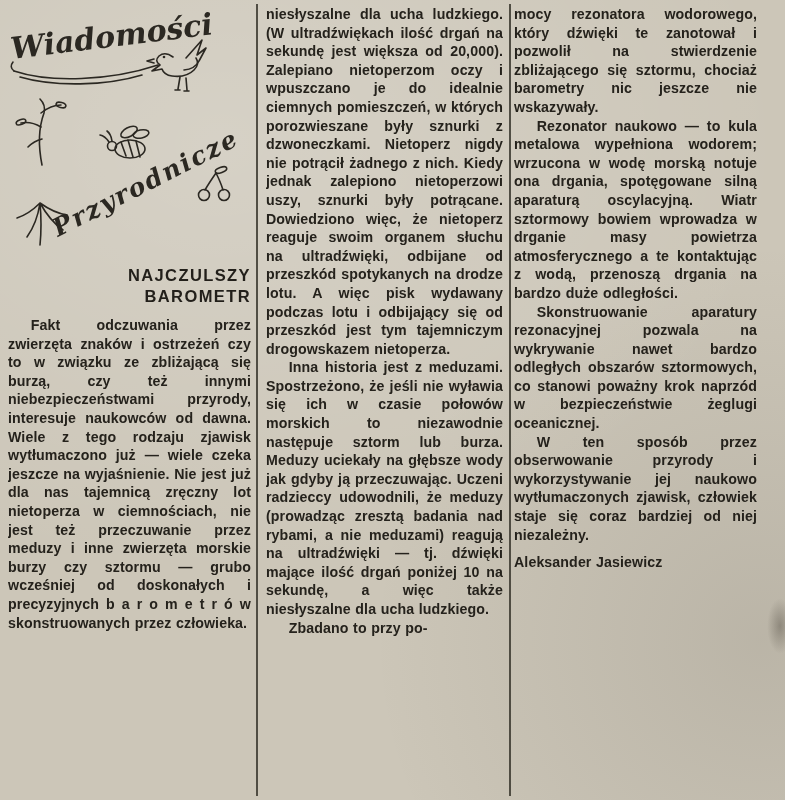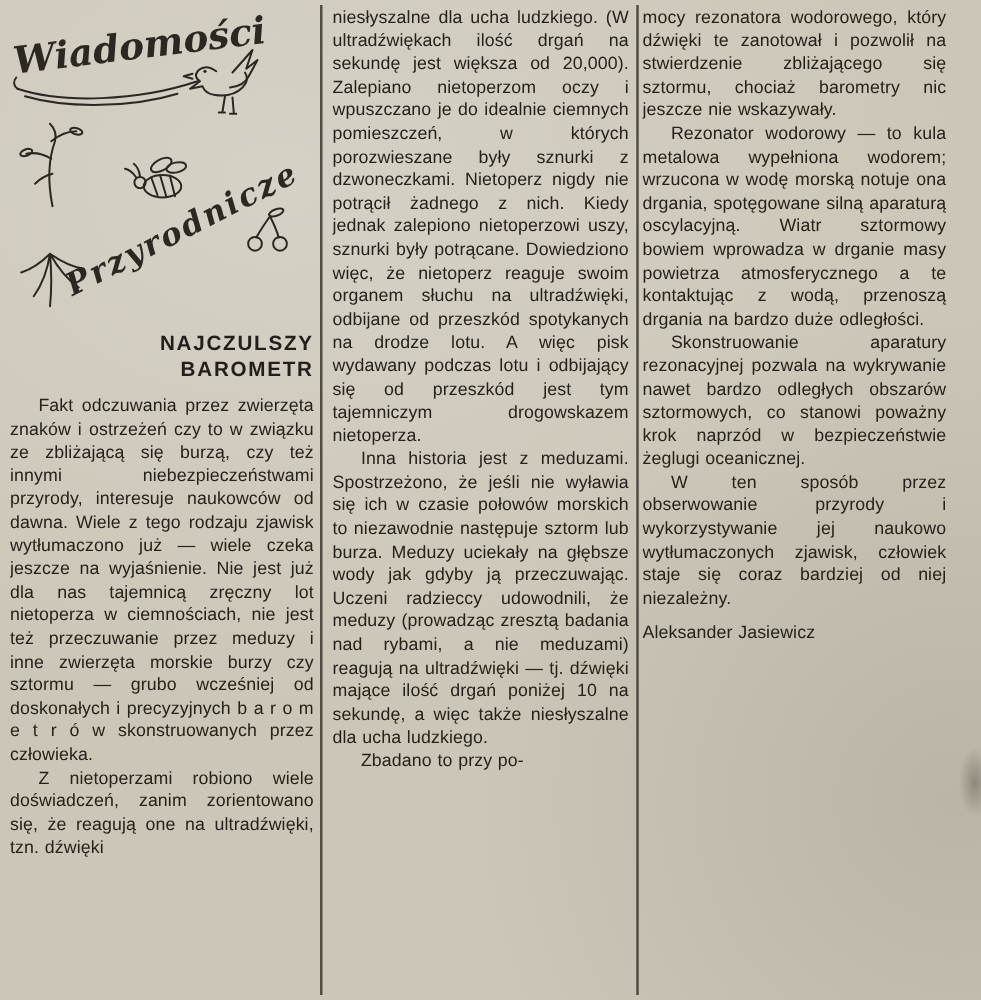--- a/index.html
+++ b/index.html
@@ -24,21 +24,21 @@
     position:absolute;top:5px;height:790px;overflow:hidden;
   }
   .col1{left:8px;width:243px;}
   .col2{left:266px;width:237px;}
   .col3{left:514px;width:243px;}
   .rule{position:absolute;top:4px;height:792px;width:2px;background:#3a372e;opacity:.85;}
   .rule1{left:256px;}
   .rule2{left:509px;}
   p{
     margin:0;
-    font-weight:400;
+    font-weight:700;
     font-size:14.2px;
     line-height:18.6px;
     text-align:justify;
     text-indent:1.6em;
     letter-spacing:.1px;
     word-spacing:.5px;
     hyphens:auto;
     color:#25221c;
   }
   p.noindent{text-indent:0;}
@@ -106,35 +106,34 @@
       <text x="4" y="54" transform="rotate(-7 4 54)" font-family="DejaVu Serif, serif" font-style="italic" font-weight="700" font-size="30" fill="#2b2822">Wiadomości</text>
       <text x="50" y="232" transform="rotate(-27 50 232)" font-family="DejaVu Serif, serif" font-style="italic" font-weight="700" font-size="25" letter-spacing="2" fill="#2b2822">Przyrodnicze</text>
     </svg>
 
     <h1 class="headline">
       <span>NAJCZULSZY</span><br>
       <span>BAROMETR</span>
     </h1>
 
     <p>Fakt odczuwania przez zwierzęta znaków i ostrzeżeń czy to w związku ze zbliżającą się burzą, czy też innymi niebezpieczeństwami przyrody, interesuje naukowców od dawna. Wiele z tego rodzaju zjawisk wytłumaczono już — wiele czeka jeszcze na wyjaśnienie. Nie jest już dla nas tajemnicą zręczny lot nietoperza w ciemnościach, nie jest też przeczuwanie przez meduzy i inne zwierzęta morskie burzy czy sztormu — grubo wcześniej od doskonałych i precyzyjnych b a r o m e t r ó w skonstruowanych przez człowieka.</p>
-    <p>Z nietoperzami robiono wiele doświadczeń, zanim zorientowano się, że reagują one na ultradźwięki, tzn. dźwięki</p>
   </div>
 
   <div class="rule rule1"></div>
 
   <div class="col col2">
     <p class="noindent">niesłyszalne dla ucha ludzkiego. (W ultradźwiękach ilość drgań na sekundę jest większa od 20,000). Zalepiano nietoperzom oczy i wpuszczano je do idealnie ciemnych pomieszczeń, w których porozwieszane były sznurki z dzwoneczkami. Nietoperz nigdy nie potrącił żadnego z nich. Kiedy jednak zalepiono nietoperzowi uszy, sznurki były potrącane. Dowiedziono więc, że nietoperz reaguje swoim organem słuchu na ultradźwięki, odbijane od przeszkód spotykanych na drodze lotu. A więc pisk wydawany podczas lotu i odbijający się od przeszkód jest tym tajemniczym drogowskazem nietoperza.</p>
     <p>Inna historia jest z meduzami. Spostrzeżono, że jeśli nie wyławia się ich w czasie połowów morskich to niezawodnie następuje sztorm lub burza. Meduzy uciekały na głębsze wody jak gdyby ją przeczuwając. Uczeni radzieccy udowodnili, że meduzy (prowadząc zresztą badania nad rybami, a nie meduzami) reagują na ultradźwięki — tj. dźwięki mające ilość drgań poniżej 10 na sekundę, a więc także niesłyszalne dla ucha ludzkiego.</p>
     <p>Zbadano to przy po-</p>
   </div>
 
   <div class="rule rule2"></div>
 
   <div class="col col3">
     <p class="noindent">mocy rezonatora wodorowego, który dźwięki te zanotował i pozwolił na stwierdzenie zbliżającego się sztormu, chociaż barometry nic jeszcze nie wskazywały.</p>
-    <p>Rezonator wodorowy — to kula metalowa wypełniona wodorem; wrzucona w wodę morską notuje ona drgania, spotęgowane silną aparaturą oscylacyjną. Wiatr sztormowy bowiem wprowadza w drganie masy powietrza atmosferycznego a te kontaktując z wodą, przenoszą drgania na bardzo duże odległości.</p>
+    <p>Rezonator naukowo — to kula metalowa wypełniona wodorem; wrzucona w wodę morską notuje ona drgania, spotęgowane silną aparaturą oscylacyjną. Wiatr sztormowy bowiem wprowadza w drganie masy powietrza atmosferycznego a te kontaktując z wodą, przenoszą drgania na bardzo duże odległości.</p>
     <p>Skonstruowanie aparatury rezonacyjnej pozwala na wykrywanie nawet bardzo odległych obszarów sztormowych, co stanowi poważny krok naprzód w bezpieczeństwie żeglugi oceanicznej.</p>
     <p>W ten sposób przez obserwowanie przyrody i wykorzystywanie jej naukowo wytłumaczonych zjawisk, człowiek staje się coraz bardziej od niej niezależny.</p>
     <p class="byline">Aleksander Jasiewicz</p>
   </div>
 
   <div class="smudge"></div>
 </div>
 
 </body></html>

